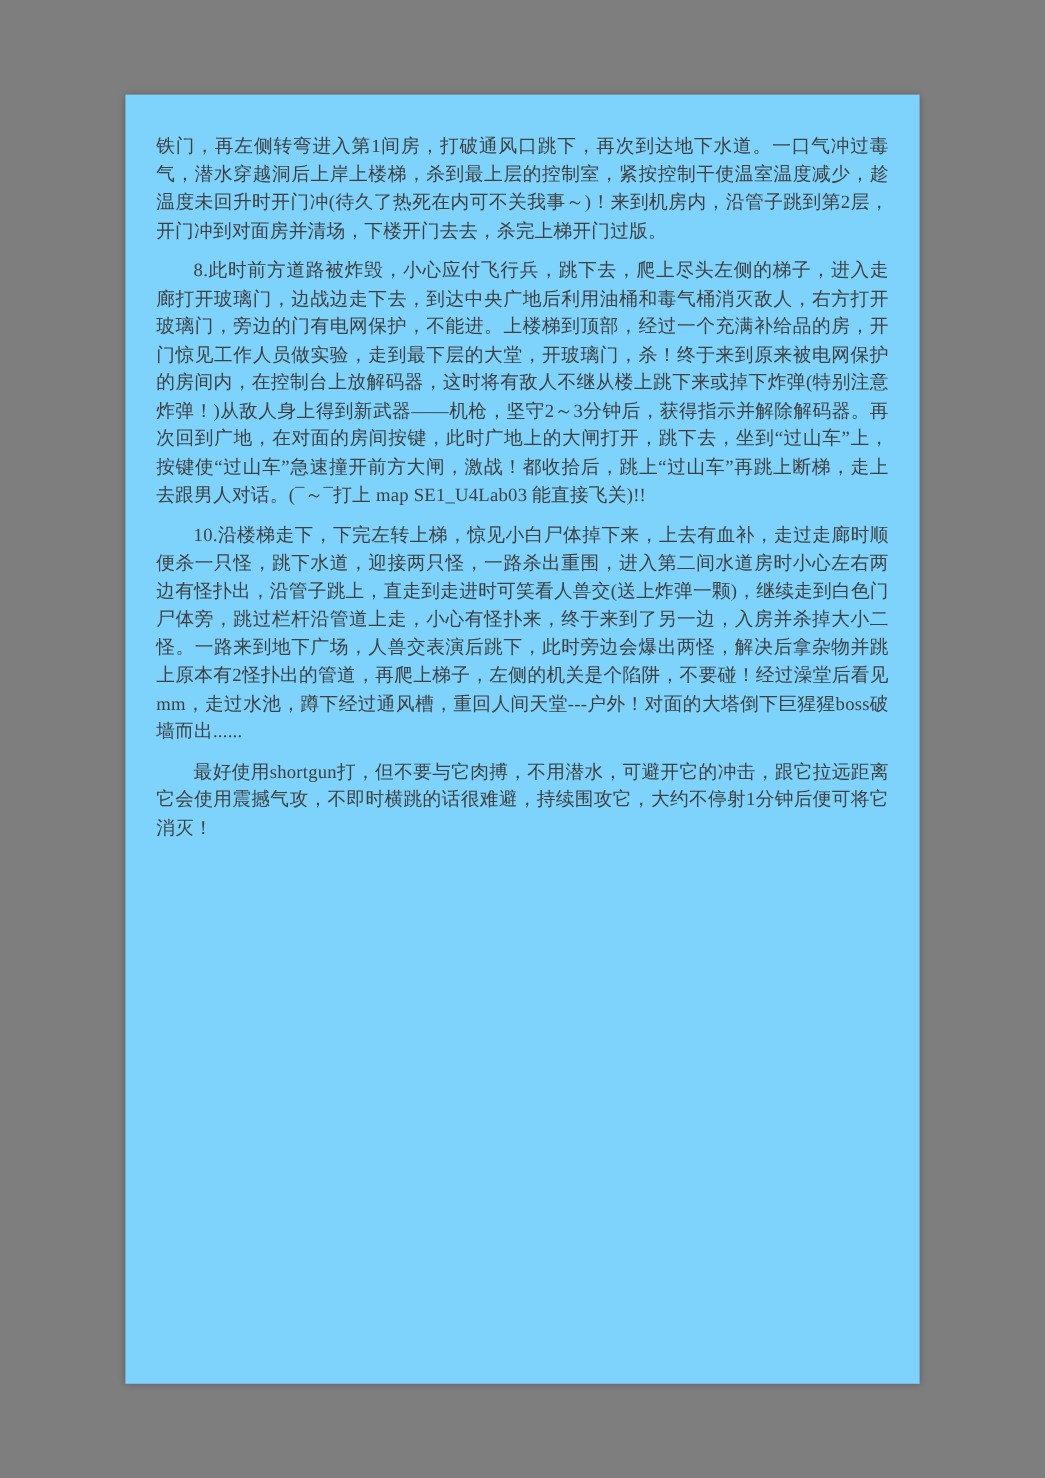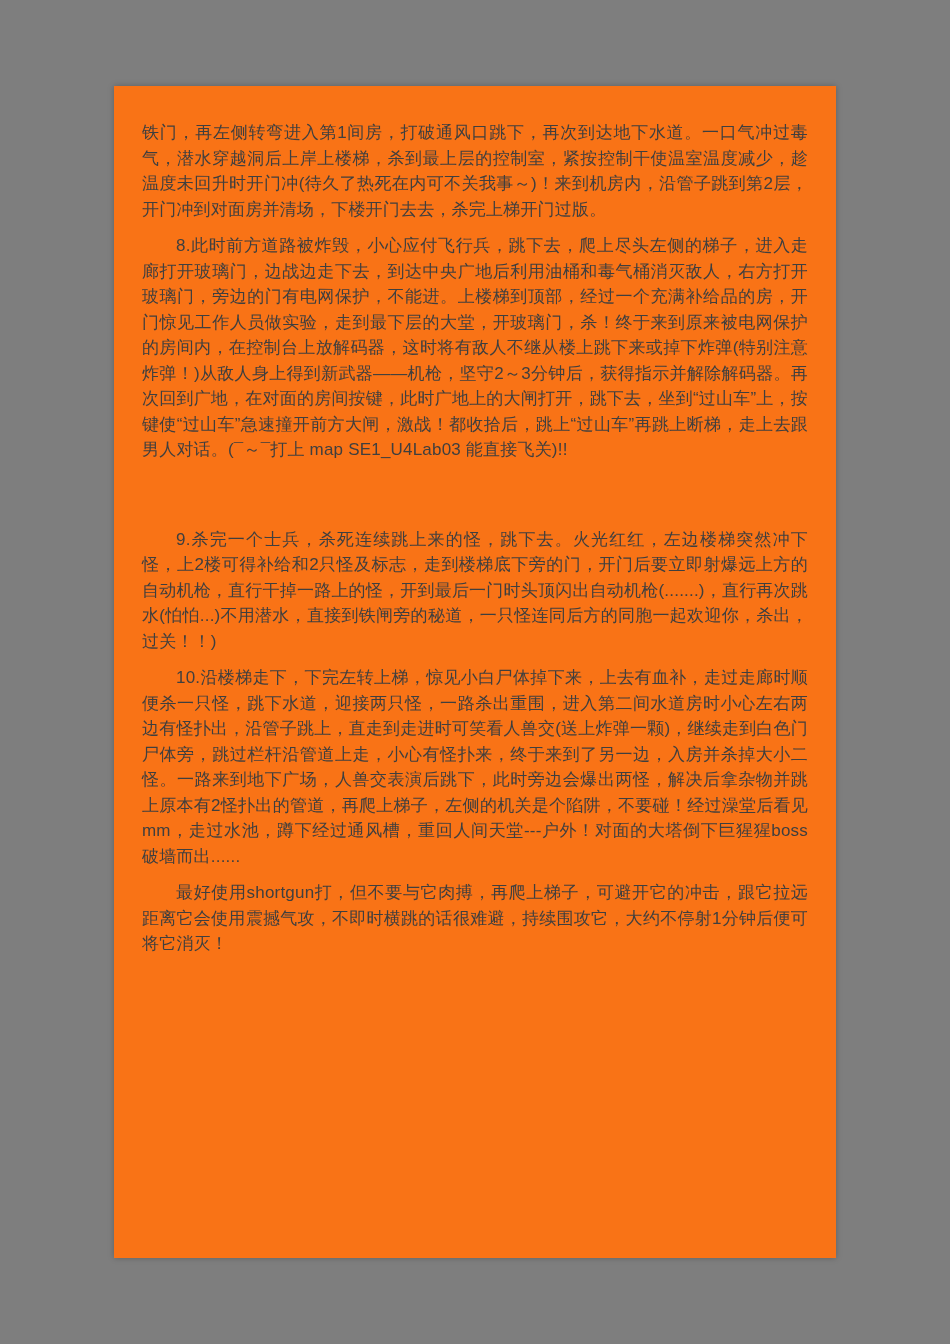--- a/index.html
+++ b/index.html
@@ -13,24 +13,25 @@
     min-height: 1344px;
     margin: 0 auto;
     background: #7e7e7e;
     box-sizing: border-box;
     padding: 86px 0;
   }
   .page {
     width: 722px;
     min-height: 1172px;
     margin: 0 auto;
-    background: #f97316;
+    background: #7dd3fc;
     box-sizing: border-box;
     padding: 34px 28px 40px 28px;
     box-shadow: 0 0 6px rgba(0,0,0,0.25);
+    font-family: Liberation Serif, serif;
   }
   .doc p {
     margin: 0 0 11px 0;
     font-size: 17px;
     line-height: 25.5px;
     color: #3f3f3f;
     text-align: justify;
     word-break: break-all;
     letter-spacing: 0.2px;
   }
@@ -42,18 +43,17 @@
   }
 </style>
 </head>
 <body>
 
 <div class="viewport">
   <div class="page">
     <div class="doc">
       <p>铁门，再左侧转弯进入第1间房，打破通风口跳下，再次到达地下水道。一口气冲过毒气，潜水穿越洞后上岸上楼梯，杀到最上层的控制室，紧按控制干使温室温度减少，趁温度未回升时开门冲(待久了热死在内可不关我事～)！来到机房内，沿管子跳到第2层，开门冲到对面房并清场，下楼开门去去，杀完上梯开门过版。</p>
       <p class="indent">8.此时前方道路被炸毁，小心应付飞行兵，跳下去，爬上尽头左侧的梯子，进入走廊打开玻璃门，边战边走下去，到达中央广地后利用油桶和毒气桶消灭敌人，右方打开玻璃门，旁边的门有电网保护，不能进。上楼梯到顶部，经过一个充满补给品的房，开门惊见工作人员做实验，走到最下层的大堂，开玻璃门，杀！终于来到原来被电网保护的房间内，在控制台上放解码器，这时将有敌人不继从楼上跳下来或掉下炸弹(特别注意炸弹！)从敌人身上得到新武器——机枪，坚守2～3分钟后，获得指示并解除解码器。再次回到广地，在对面的房间按键，此时广地上的大闸打开，跳下去，坐到“过山车”上，按键使“过山车”急速撞开前方大闸，激战！都收拾后，跳上“过山车”再跳上断梯，走上去跟男人对话。(¯～¯打上 map SE1_U4Lab03 能直接飞关)!!</p>
-      <p class="indent gap-before">9.杀完一个士兵，杀死连续跳上来的怪，跳下去。火光红红，左边楼梯突然冲下怪，上2楼可得补给和2只怪及标志，走到楼梯底下旁的门，开门后要立即射爆远上方的自动机枪，直行干掉一路上的怪，开到最后一门时头顶闪出自动机枪(.......)，直行再次跳水(怕怕...)不用潜水，直接到铁闸旁的秘道，一只怪连同后方的同胞一起欢迎你，杀出，过关！！)</p>
       <p class="indent">10.沿楼梯走下，下完左转上梯，惊见小白尸体掉下来，上去有血补，走过走廊时顺便杀一只怪，跳下水道，迎接两只怪，一路杀出重围，进入第二间水道房时小心左右两边有怪扑出，沿管子跳上，直走到走进时可笑看人兽交(送上炸弹一颗)，继续走到白色门尸体旁，跳过栏杆沿管道上走，小心有怪扑来，终于来到了另一边，入房并杀掉大小二怪。一路来到地下广场，人兽交表演后跳下，此时旁边会爆出两怪，解决后拿杂物并跳上原本有2怪扑出的管道，再爬上梯子，左侧的机关是个陷阱，不要碰！经过澡堂后看见mm，走过水池，蹲下经过通风槽，重回人间天堂---户外！对面的大塔倒下巨猩猩boss破墙而出......</p>
-      <p class="indent">最好使用shortgun打，但不要与它肉搏，再爬上梯子，可避开它的冲击，跟它拉远距离它会使用震撼气攻，不即时横跳的话很难避，持续围攻它，大约不停射1分钟后便可将它消灭！</p>
+      <p class="indent">最好使用shortgun打，但不要与它肉搏，不用潜水，可避开它的冲击，跟它拉远距离它会使用震撼气攻，不即时横跳的话很难避，持续围攻它，大约不停射1分钟后便可将它消灭！</p>
     </div>
   </div>
 </div>
 
 </body></html>

